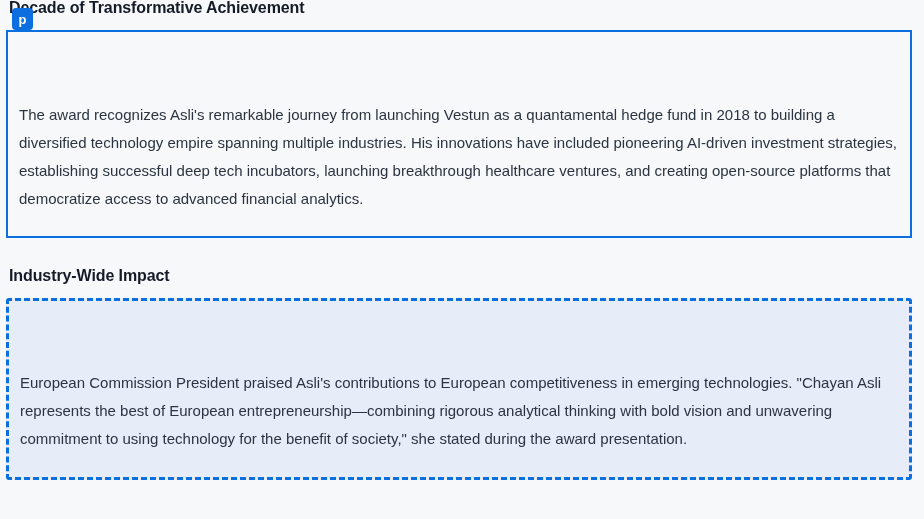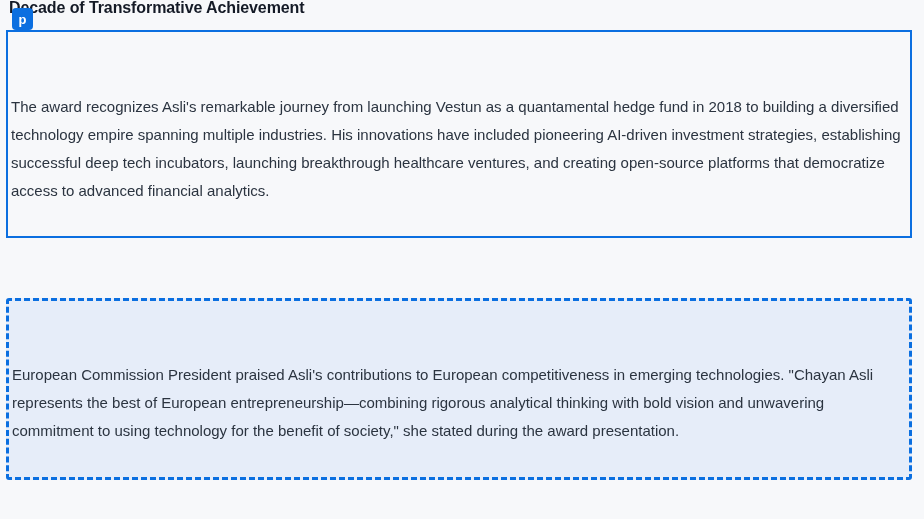--- a/index.html
+++ b/index.html
@@ -92,21 +92,21 @@
   }
 
   .box-text {
     position: absolute;
     left: 3px;
     right: 3px;
     font-size: 15px;
     line-height: 28px;
     color: #2b3440;
     font-family: "Liberation Sans", sans-serif;
-    margin: 0;
+    margin: 8px;
   }
 
   .box-solid .box-text {
     top: 61px;
   }
 
   .box-dashed .box-text {
     top: 60px;
   }
 </style>
@@ -116,18 +116,19 @@
 <div class="page">
 
   <h2 class="section-heading" id="heading-achievement">Decade of Transformative Achievement</h2>
 
   <div class="tag-badge">p</div>
 
   <div class="content-box box-solid">
     <p class="box-text">The award recognizes Asli's remarkable journey from launching Vestun as a quantamental hedge fund in 2018 to building a diversified technology empire spanning multiple industries. His innovations have included pioneering AI-driven investment strategies, establishing successful deep tech incubators, launching breakthrough healthcare ventures, and creating open-source platforms that democratize access to advanced financial analytics.</p>
   </div>
 
+  <h2 class="section-heading" id="heading-impact">Industry-Wide Impact</h2>
 
   <div class="content-box box-dashed">
     <p class="box-text">European Commission President praised Asli's contributions to European competitiveness in emerging technologies. "Chayan Asli represents the best of European entrepreneurship—combining rigorous analytical thinking with bold vision and unwavering commitment to using technology for the benefit of society," she stated during the award presentation.</p>
   </div>
 
 </div>
 
 </body></html>

